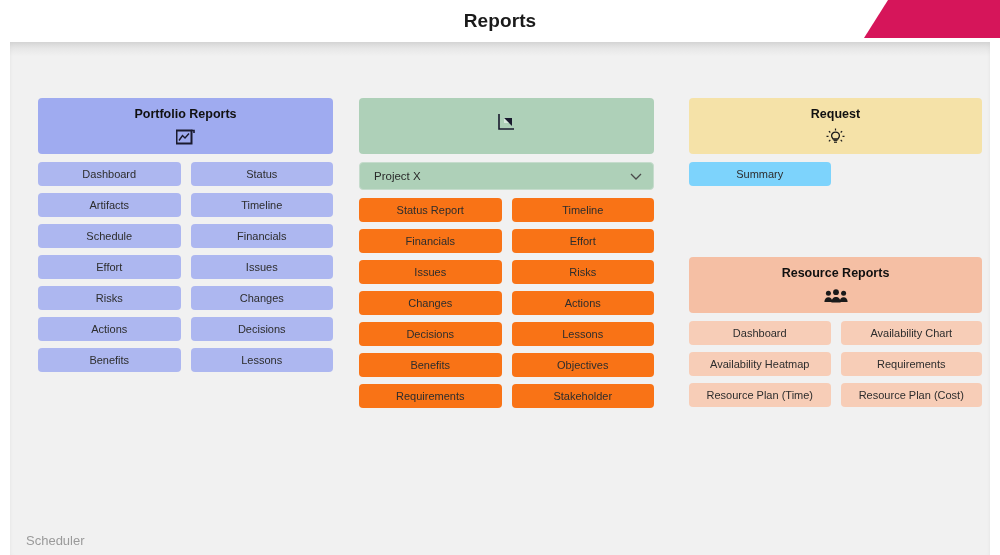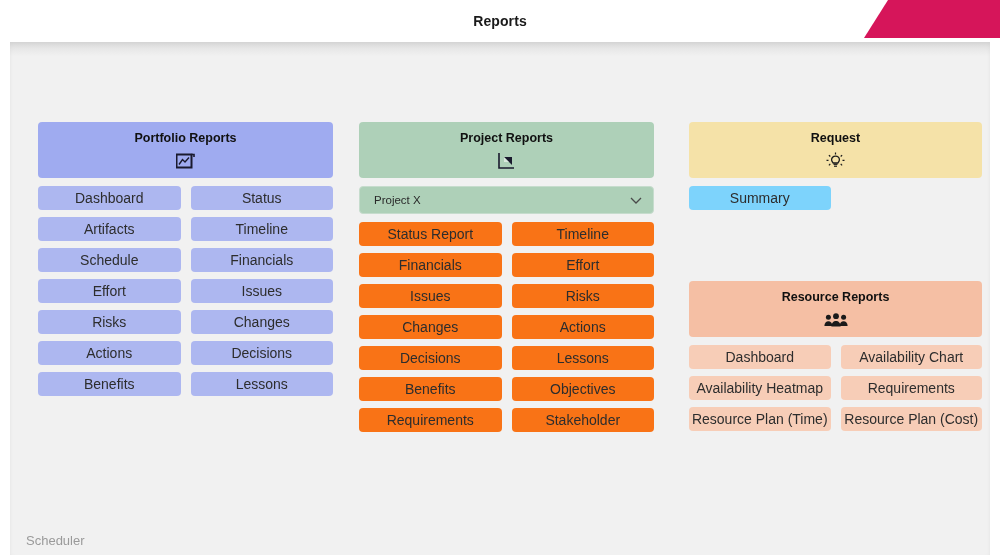--- a/index.html
+++ b/index.html
@@ -13,21 +13,21 @@
 
   
   .titlebar {
     position: absolute; left: 0; top: 0; width: 1000px; height: 42px;
     background: #ffffff;
     overflow: hidden;
   }
   .titlebar-text {
     position: absolute; left: 0; top: 0; width: 1000px;
     text-align: center; line-height: 42px;
-    font-size: 14px; font-weight: bold; color: #1a1a1a;
+    font-size: 19px; font-weight: bold; color: #1a1a1a;
     letter-spacing: .1px;
   }
   .corner-banner {
     position: absolute; right: 0; top: 0; width: 136px; height: 38px;
     background: #d6155a;
     clip-path: polygon(24px 0, 136px 0, 136px 38px, 0 38px);
   }
 
   
   .canvas {
@@ -42,42 +42,41 @@
     pointer-events: none;
   }
 
   
   .panel { position: absolute; }
   .panel-header {
     border-radius: 4px;
     padding-top: 9px;
     height: 56px;
     text-align: center;
-    margin-top: 24px;
   }
   .panel-title {
     font-size: 12.5px; font-weight: bold; color: #101010;
     line-height: 15px;
   }
   .panel-icon {
     margin-top: 4px; height: 22px;
     display: flex; align-items: center; justify-content: center;
   }
   .panel-icon svg { display: block; }
 
   .btn-grid {
     display: grid;
     grid-template-columns: 1fr 1fr;
     gap: 7px 10px;
     margin-top: 8px;
   }
   .rbtn {
     height: 24px; border-radius: 4px;
     display: flex; align-items: center; justify-content: center;
-    font-size: 14px; color: #2d2d2d;
+    font-size: 11px; color: #2d2d2d;
     text-align: center; cursor: pointer;
     user-select: none;
   }
 
   
   #portfolio-panel { left: 28px; top: 56px; width: 295px; }
   #portfolio-panel .panel-header { background: #9fabf0; }
   #portfolio-panel .rbtn { background: #adb7f0; }
 
   
@@ -153,21 +152,20 @@
         <div class="rbtn">Changes</div>
         <div class="rbtn">Actions</div>
         <div class="rbtn">Decisions</div>
         <div class="rbtn">Benefits</div>
         <div class="rbtn">Lessons</div>
       </div>
     </div>
 
     <div class="panel" id="project-panel">
       <div class="panel-header">
-        <div class="panel-title">Project Reports</div>
         <div class="panel-icon">
           <svg width="17" height="18" viewBox="0 0 17 18">
             <path d="M1 1 L1 16 L16 16" fill="none" stroke="#1a1a2e" stroke-width="1.6"></path>
             <path d="M6 5 L14 5 L14 13 Z" fill="#1a1a2e"></path>
             <path d="M6 5 L6 10 L11 10 Z" fill="#ffffff" opacity="0.55"></path>
           </svg>
         </div>
       </div>
       <div class="project-select">
         <span class="project-select-value">Project X</span>

